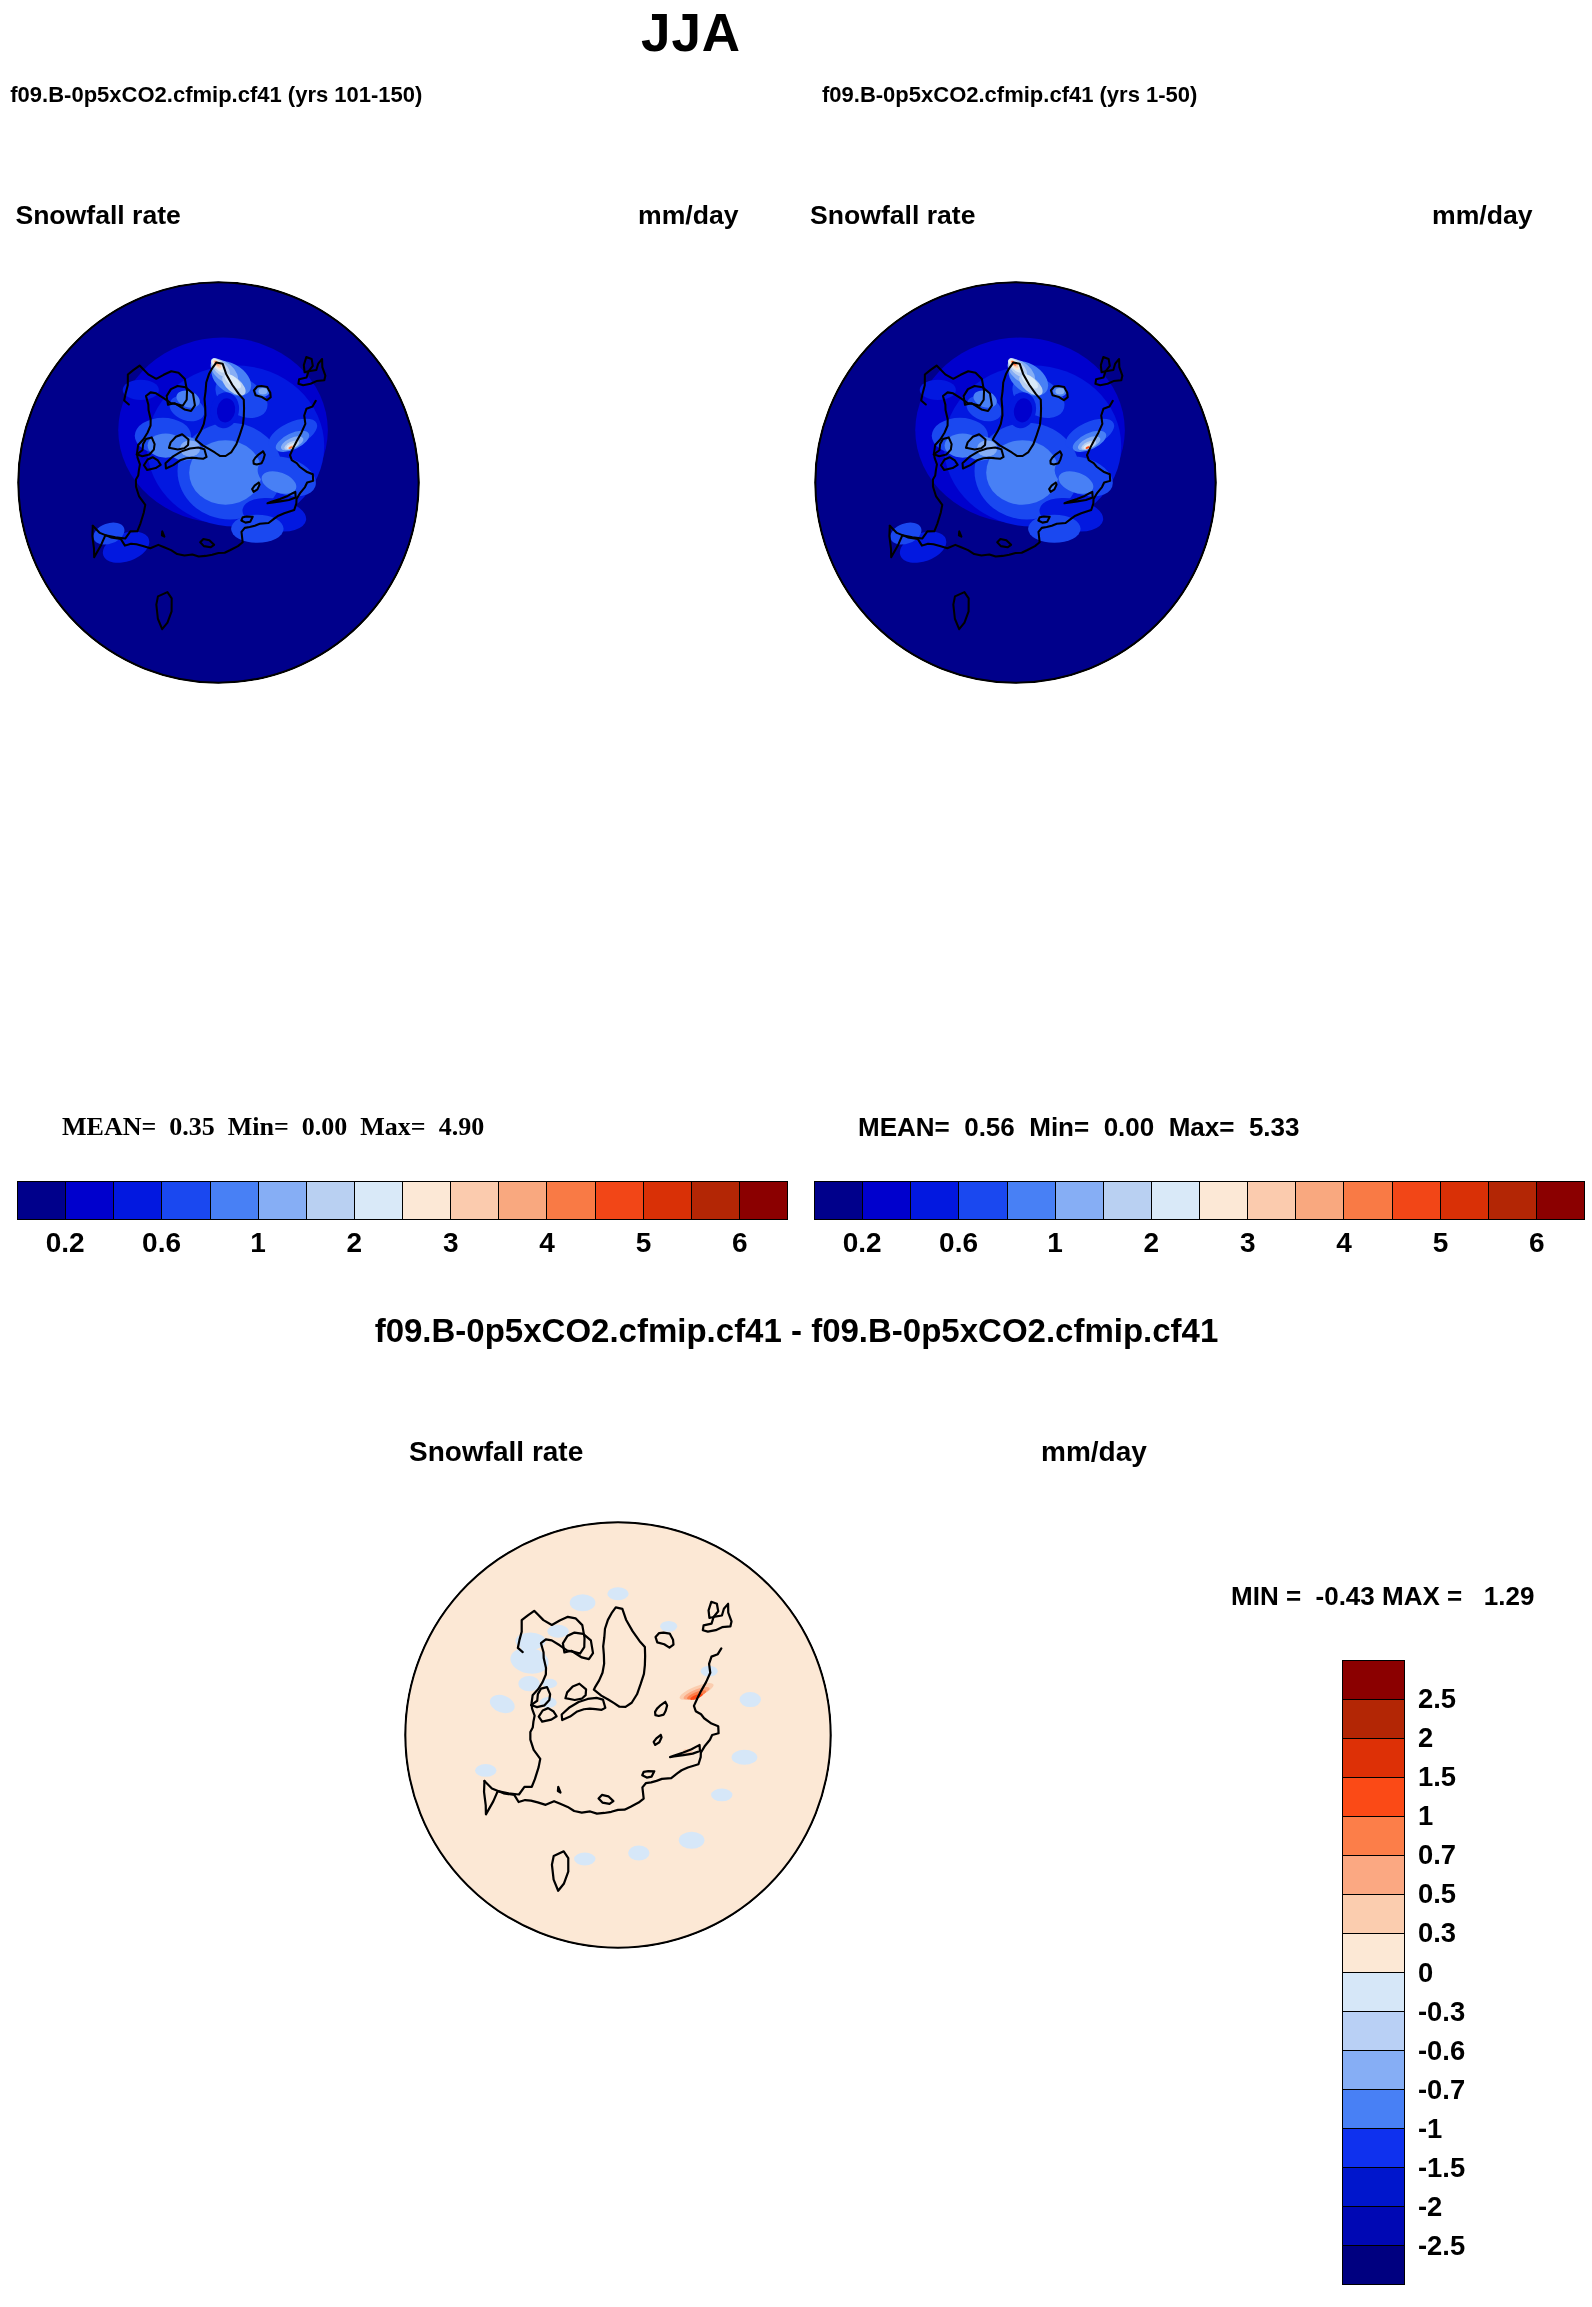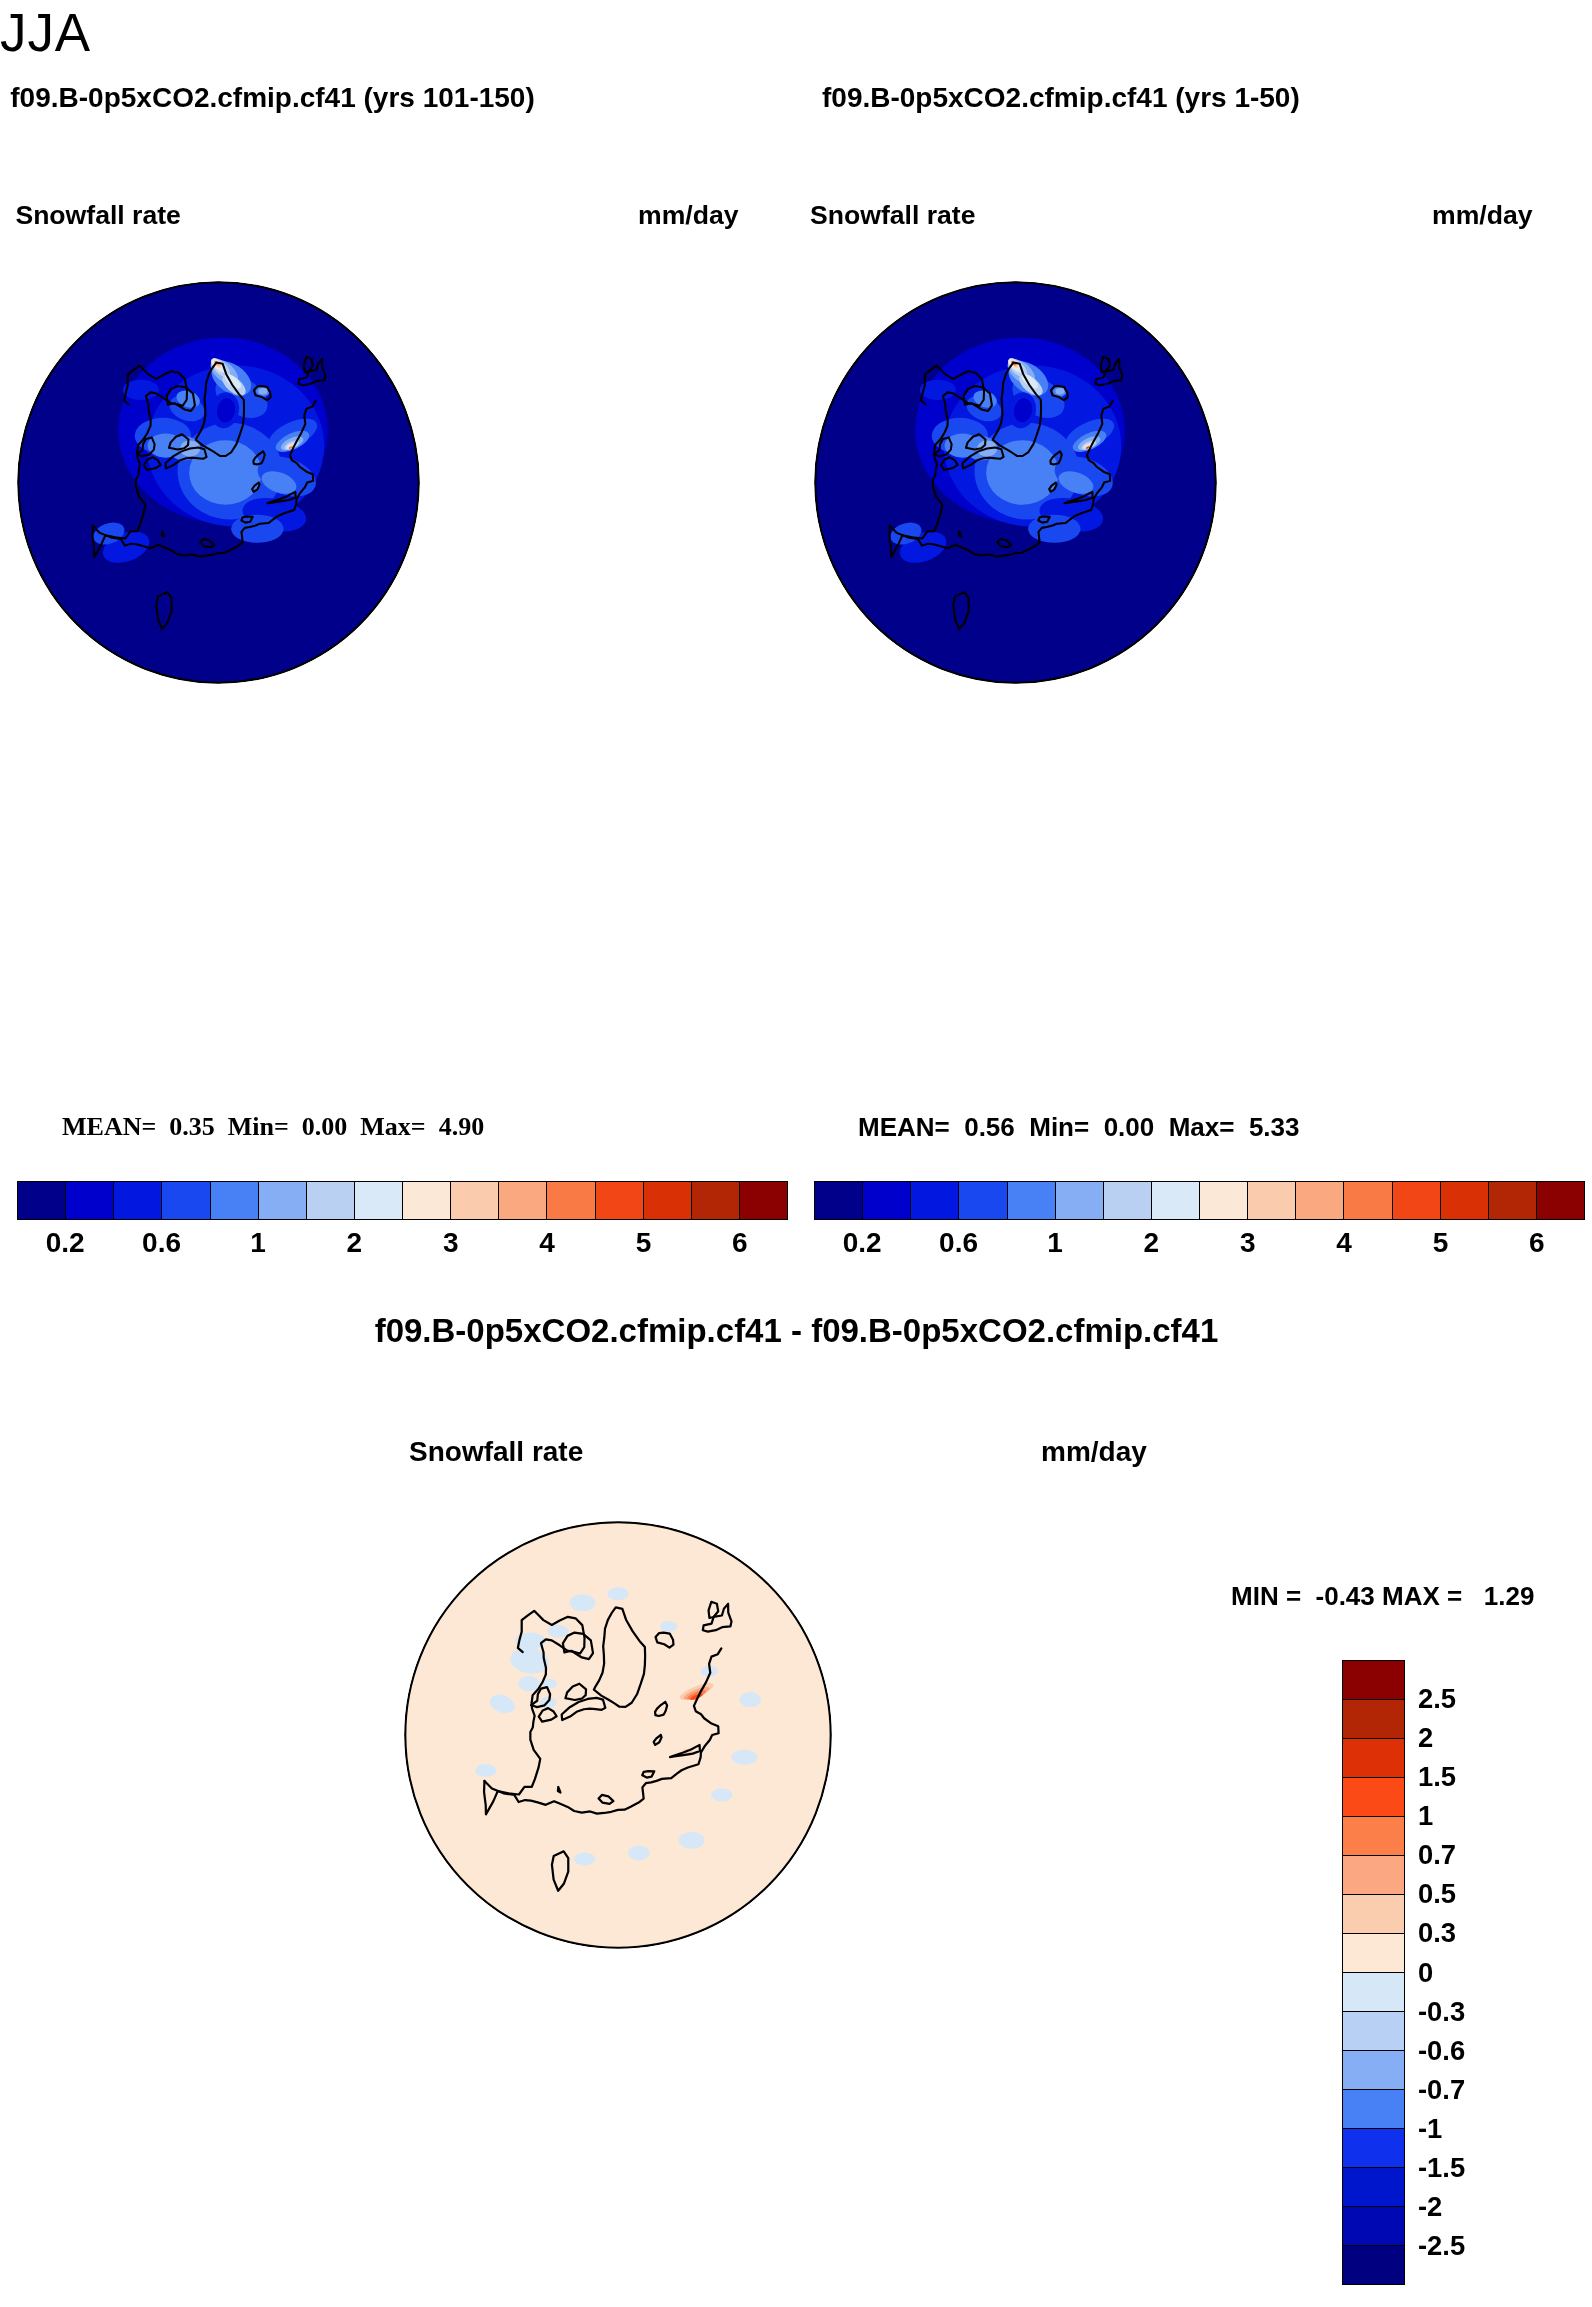--- a/index.html
+++ b/index.html
@@ -1,19 +1,19 @@
 <!DOCTYPE html>
 <html style="font-size:13.7px"><head>
 <meta charset="utf-8">
 <style>
   html,body{margin:0;padding:0;background:#fff;}
   body{width:1593px;height:2307px;position:relative;font-family:"Liberation Sans",sans-serif;color:#000;overflow:hidden;}
   .abs{position:absolute;}
-  #season-title{left:0;top:1.7px;width:1382px;font-size:53px;font-weight:normal;letter-spacing:0.9px;}
-  .panel-title{top:82px;font-size:28px;font-weight:bold;white-space:nowrap;}
+  #season-title{left:0;top:1.7px;width:1382px;text-align:center;font-size:53px;font-weight:bold;letter-spacing:0.9px;}
+  .panel-title{top:82px;font-size:22px;font-weight:bold;white-space:nowrap;}
   #panel-title-left{left:10.3px;}
   #panel-title-right{left:822px;}
   .field-label{top:200px;font-size:26.6px;font-weight:bold;}
   .units-label{top:200px;font-size:26.6px;font-weight:bold;}
   .stats-line{top:1112px;font-size:26px;font-weight:bold;white-space:pre;}
   .cbar-h{top:1181px;height:39px;display:flex;border:1.7px solid #000;box-sizing:border-box;}
   .cbar-h .cell{flex:1 1 0;border-right:1.7px solid #000;}
   .cbar-h .cell:last-child{border-right:none;}
   .cbar-h-ticks{top:1227px;height:39px;}
   .cbar-h-ticks span{position:absolute;font-size:28px;font-weight:bold;transform:translateX(-50%);}

